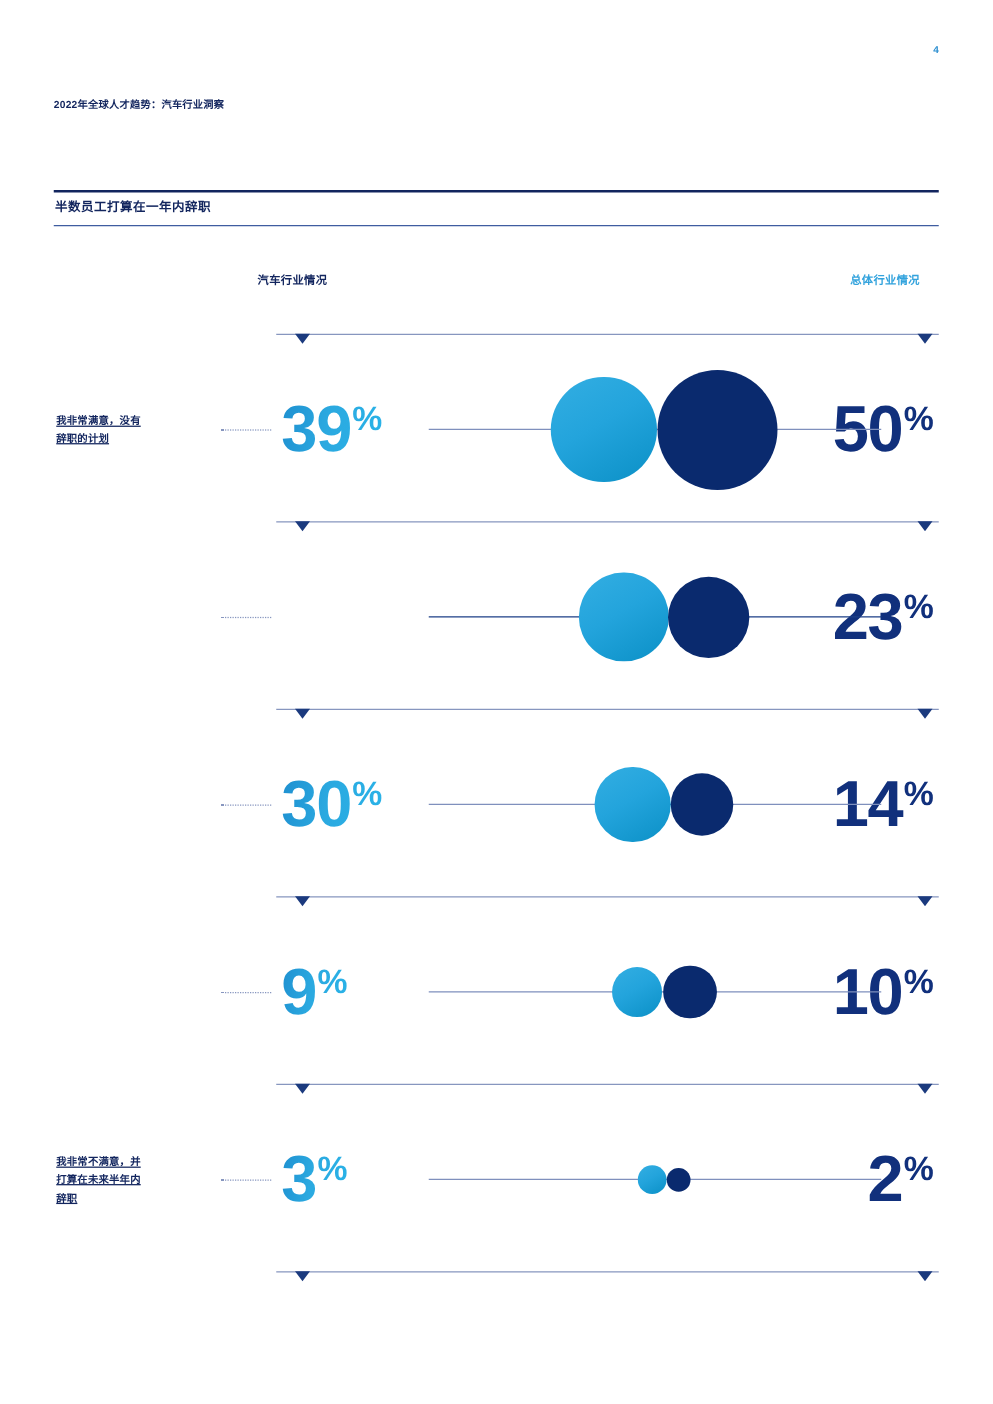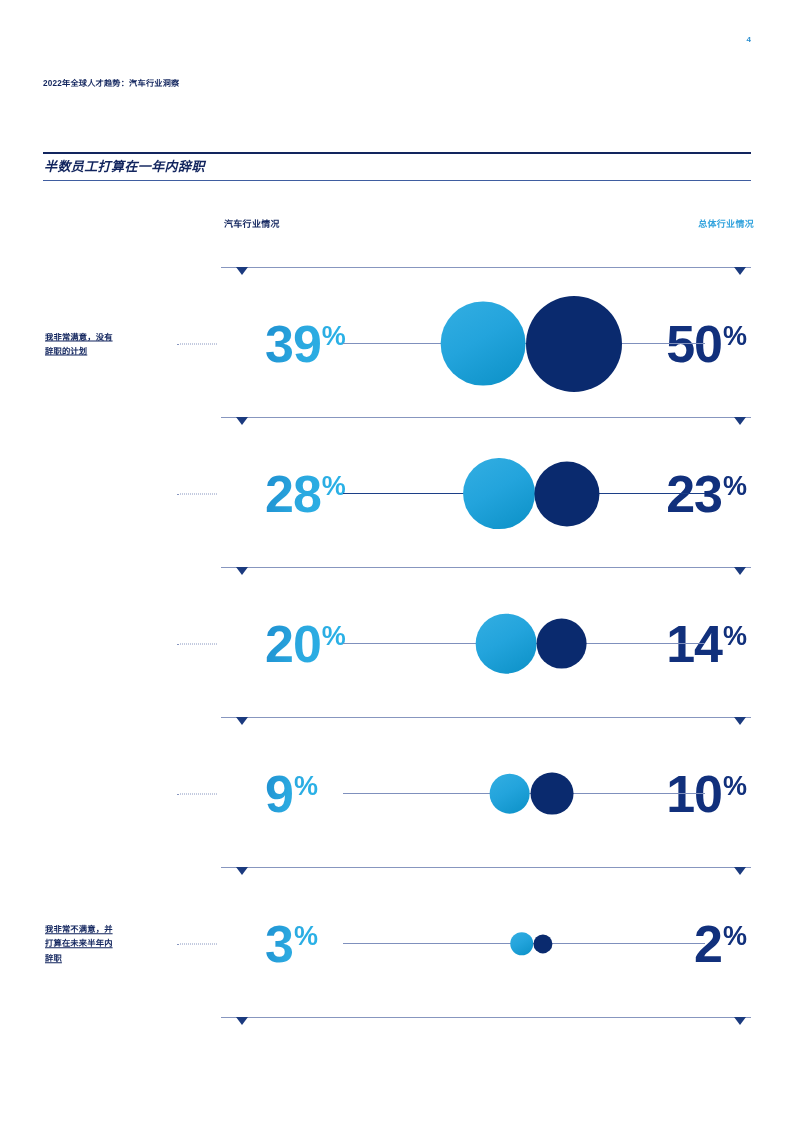--- a/index.html
+++ b/index.html
@@ -38,31 +38,30 @@
   .section {
     position:absolute;
     left:43px; top:152px;
     width:708px;
   }
   .rule-top, .rule-bottom {
     width:100%; height:1.6px; background:#12255e;
   }
   .rule-bottom { background:#3f5da0; height:1.2px; }
   .section-title {
-    font-size:13px; font-weight:700; color:#12255e;
+    font-size:10px; font-weight:700; color:#12255e;
     letter-spacing:.4px;
     padding:6px 0 6px 1px;
     line-height:14px;
-    font-style:italic;
   }
 
   
   .col-heads {
     position:absolute;
-    left:224px; top:217px;
+    left:206px; top:217px;
     width:530px; height:16px;text-align:right;
   }
   .col-heads .lh {
     position:absolute; left:0; top:0;
     font-size:9px; font-weight:700; color:#12255e; letter-spacing:.3px;
   }
   .col-heads .rh {
     position:absolute; right:0; top:0;
     font-size:9px; font-weight:700; color:#33a3dd; letter-spacing:.3px;
   }
@@ -126,21 +125,20 @@
   }
 
   
   .row .pct {
     position:absolute;
     top:50%;
     transform:translateY(-50%);
     font-weight:800;
     line-height:1;
     white-space:nowrap;
-    margin-left:40px;
   }
   .row .pct .num { font-size:52px; letter-spacing:-1px; }
   .row .pct .sym { font-size:27px; vertical-align:17px; margin-left:1px; }
 
   .row .pct.left {
     left:182px;
     background:linear-gradient(100deg,#1e8fd0 0%,#2ba9e0 45%,#29b3e8 100%);
     -webkit-background-clip:text;
     background-clip:text;
     color:transparent;
@@ -219,36 +217,35 @@
           <div class="bubble overall" style="width: 96px; height: 96px; left: 230.632px;"></div>
         </div>
       </div>
       <div class="divider">
         <div class="dline"></div>
         <div class="tri left"></div>
         <div class="tri right"></div>
       </div>
       <div class="row">
         <div class="leader"></div>
-        <div class="pct left"><span class="num">28</span><span class="sym">%</span></div>
         <div class="pct right"><span class="num">23</span><span class="sym">%</span></div>
         <div class="plot">
           <div class="axis dark"></div>
           <div class="bubble auto" style="width: 71.8398px; height: 71.8398px; left: 155.685px;"></div>
           <div class="bubble overall" style="width: 65.1104px; height: 65.1104px; left: 224.16px;"></div>
         </div>
       </div>
       <div class="divider">
         <div class="dline"></div>
         <div class="tri left"></div>
         <div class="tri right"></div>
       </div>
       <div class="row">
         <div class="leader"></div>
-        <div class="pct left"><span class="num">20</span><span class="sym">%</span></div>
+        <div class="pct left"><span class="num">30</span><span class="sym">%</span></div>
         <div class="pct right"><span class="num">14</span><span class="sym">%</span></div>
         <div class="plot">
           <div class="axis"></div>
           <div class="bubble auto" style="width: 60.7157px; height: 60.7157px; left: 162.841px;"></div>
           <div class="bubble overall" style="width: 50.7984px; height: 50.7984px; left: 218.598px;"></div>
         </div>
       </div>
       <div class="divider">
         <div class="dline"></div>
         <div class="tri left"></div>

